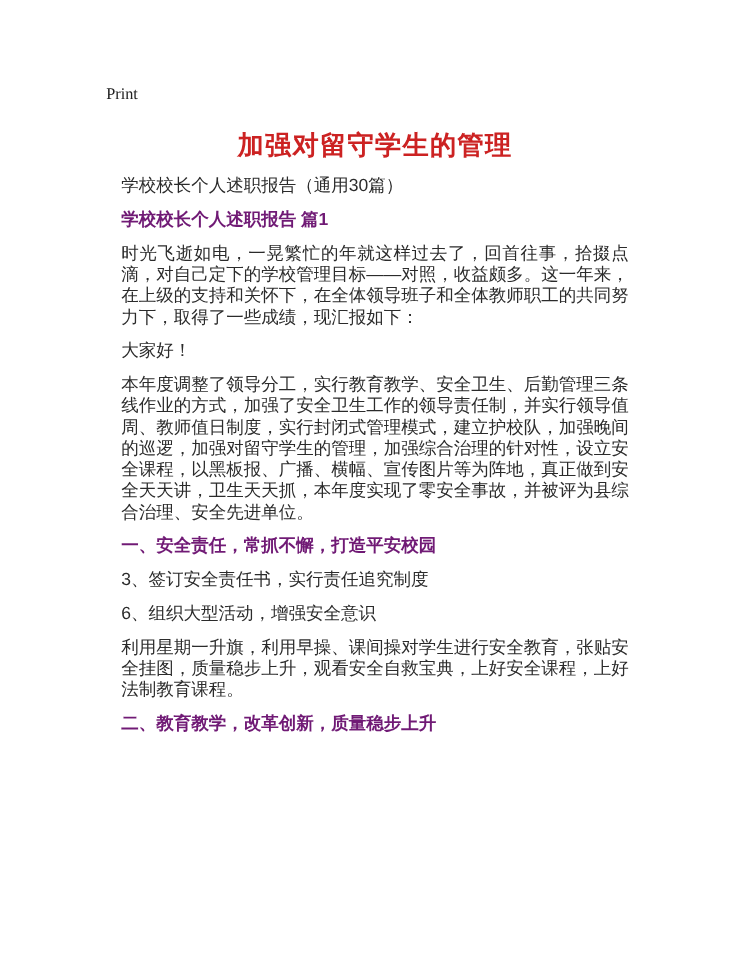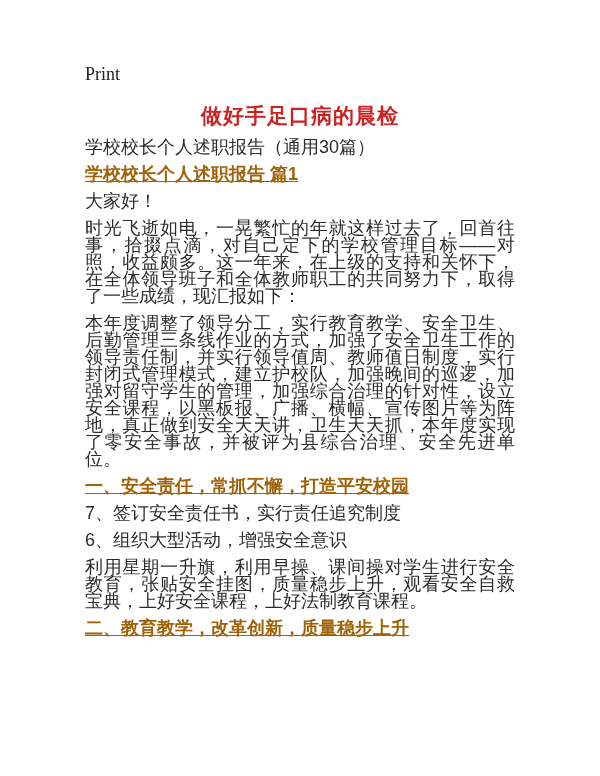--- a/index.html
+++ b/index.html
@@ -13,63 +13,62 @@
     height: 776px;
     background: #ffffff;
     overflow: hidden;
     font-family: "Liberation Sans", "DejaVu Sans", sans-serif;
   }
   .content {
     padding: 66px 85px 0 85px;
   }
   .print-link {
     font-family: "Liberation Serif", "DejaVu Serif", serif;
-    font-size: 18px;
+    font-size: 13px;
     line-height: 14px;
     color: #222222;
     display: inline-block;
     margin-bottom: 12px;
     cursor: pointer;
   }
   .doc-title {
     margin: 10px 0 4px 0;
     text-align: center;
     font-size: 21px;
     line-height: 26px;
     font-weight: 700;
     letter-spacing: 1px;
   }
   .block {
-    font-size: 18px;
+    font-size: 14px;
     line-height: 17px;
-    margin: 10px 0;
+    margin: 10px 12px;
     color: #2b2b2b;
     text-align: justify;
   }
   .block.bold {
     font-weight: 700;
-    color: #a16207;
-    text-decoration: underline;
+    color: #701a75;
   }
 </style>
 </head>
 <body>
 
 <div class="page" style="background: rgb(255, 255, 255);">
   <div class="content">
 
     <span class="print-link">Print</span>
 
-    <h1 class="doc-title" style="color: rgb(204, 34, 34);">做好手足口病的晨检</h1>
+    <h1 class="doc-title" style="color: rgb(204, 34, 34);">加强对留守学生的管理</h1>
 
     <div class="block">学校校长个人述职报告（通用30篇）</div>
     <div class="block bold">学校校长个人述职报告 篇1</div>
+    <div class="block">时光飞逝如电，一晃繁忙的年就这样过去了，回首往事，拾掇点滴，对自己定下的学校管理目标——对照，收益颇多。这一年来，在上级的支持和关怀下，在全体领导班子和全体教师职工的共同努力下，取得了一些成绩，现汇报如下：</div>
     <div class="block">大家好！</div>
-    <div class="block">时光飞逝如电，一晃繁忙的年就这样过去了，回首往事，拾掇点滴，对自己定下的学校管理目标——对照，收益颇多。这一年来，在上级的支持和关怀下，在全体领导班子和全体教师职工的共同努力下，取得了一些成绩，现汇报如下：</div>
     <div class="block">本年度调整了领导分工，实行教育教学、安全卫生、后勤管理三条线作业的方式，加强了安全卫生工作的领导责任制，并实行领导值周、教师值日制度，实行封闭式管理模式，建立护校队，加强晚间的巡逻，加强对留守学生的管理，加强综合治理的针对性，设立安全课程，以黑板报、广播、横幅、宣传图片等为阵地，真正做到安全天天讲，卫生天天抓，本年度实现了零安全事故，并被评为县综合治理、安全先进单位。</div>
     <div class="block bold">一、安全责任，常抓不懈，打造平安校园</div>
-    <div class="block">7、签订安全责任书，实行责任追究制度</div>
+    <div class="block">3、签订安全责任书，实行责任追究制度</div>
     <div class="block">6、组织大型活动，增强安全意识</div>
     <div class="block">利用星期一升旗，利用早操、课间操对学生进行安全教育，张贴安全挂图，质量稳步上升，观看安全自救宝典，上好安全课程，上好法制教育课程。</div>
     <div class="block bold">二、教育教学，改革创新，质量稳步上升</div>
 
   </div>
 </div>
 
 </body></html>

